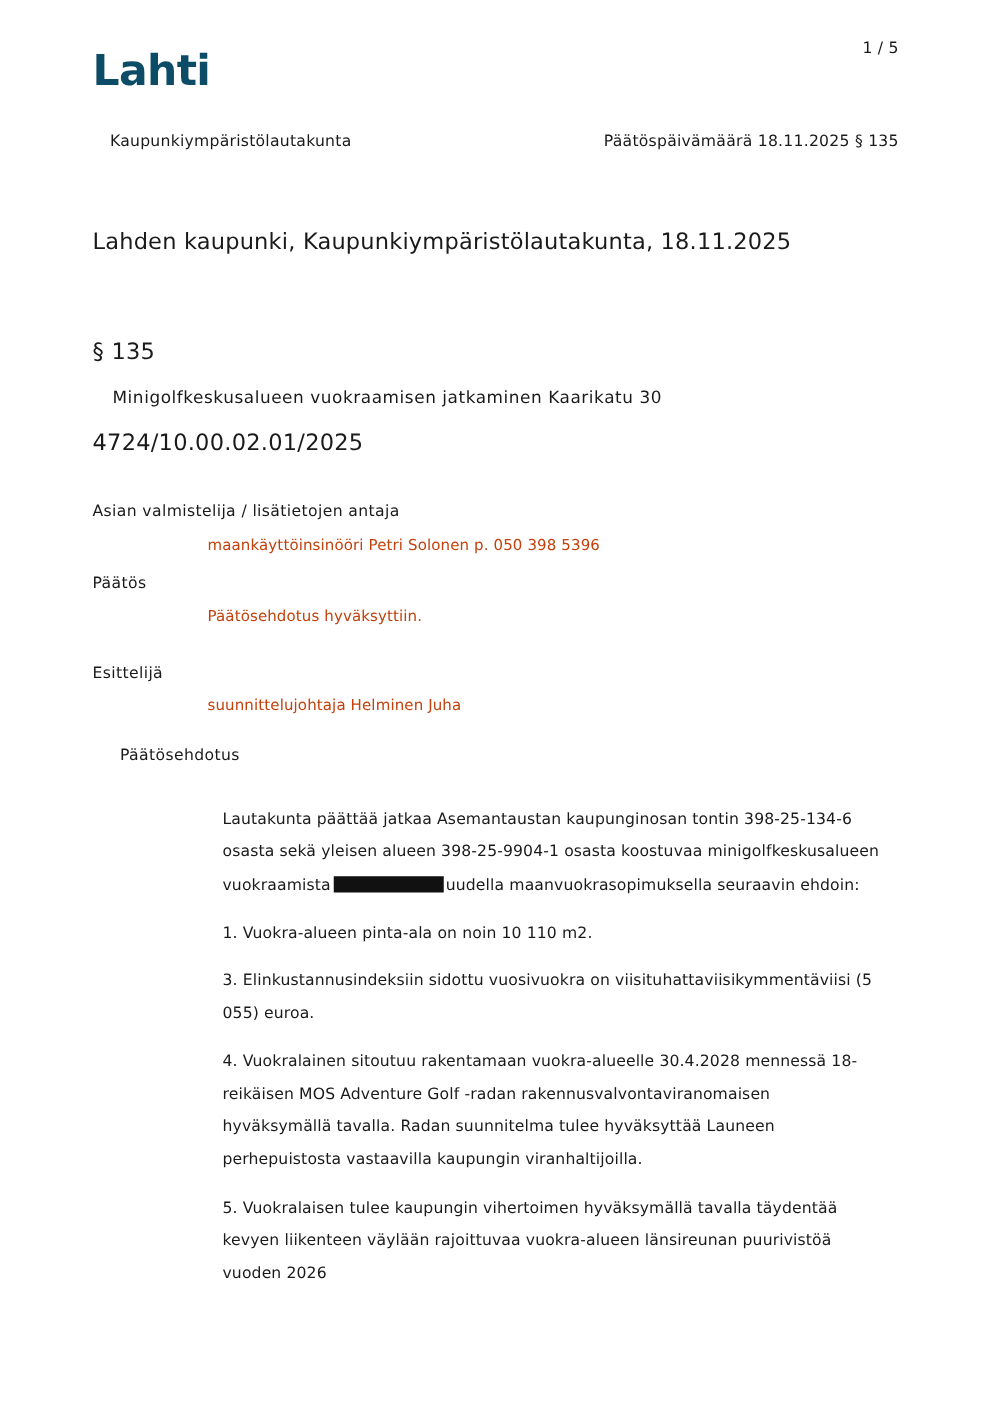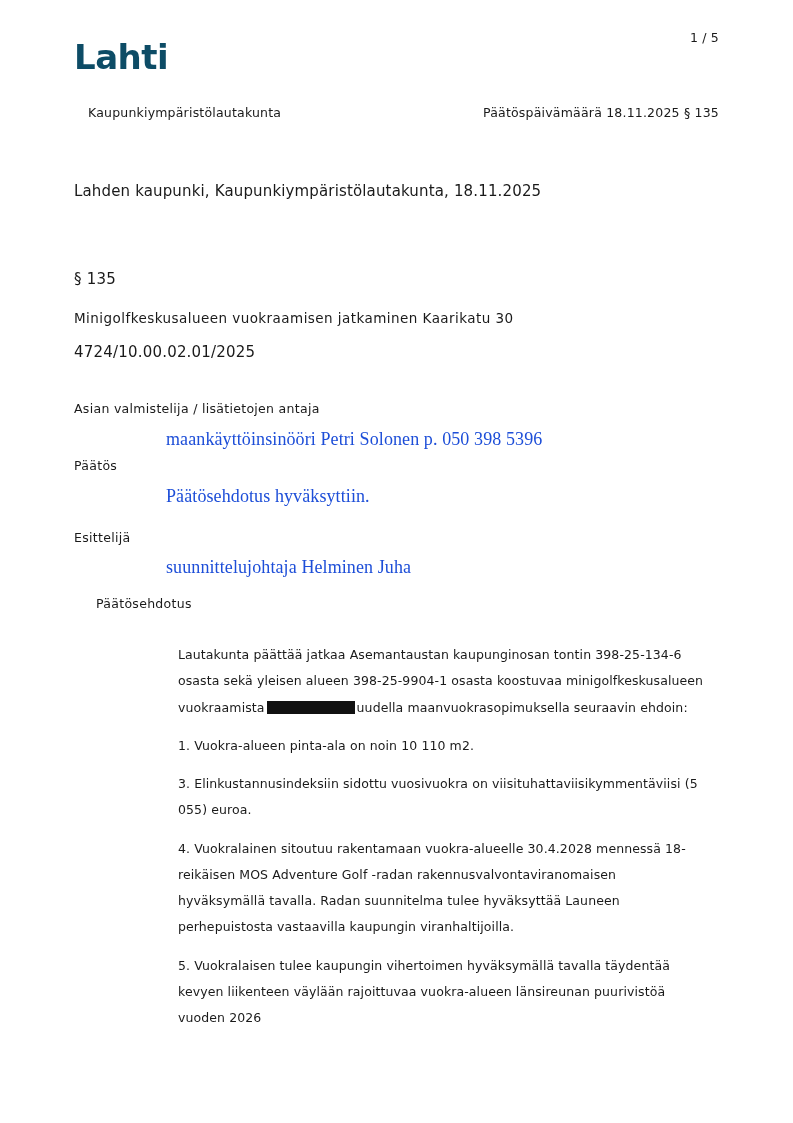--- a/index.html
+++ b/index.html
@@ -54,59 +54,58 @@
     font-size: 12.5px;
     color: #1a1a1a;
     letter-spacing: 0.2px;
   }
   .header-left { white-space: nowrap; }
   .header-right { white-space: nowrap; }
 
   
   .doc-line {
     position: absolute;
-    font-size: 15px;
+    font-size: 18px;
     line-height: 1.55;
     color: #1a1a1a;
     letter-spacing: 0.2px;
   }
   .org-line {
     left: 74px;
     top: 180px;
     letter-spacing: 0.15px;
   }
   .section-symbol {
     left: 74px;
     top: 268px;
   }
   .doc-title {
-    left: 74px;
+    left: 90px;
     top: 308px;
     font-size: 13.5px;
     letter-spacing: 0.45px;
   }
   .doc-ref {
     left: 74px;
     top: 341px;
   }
 
   .label {
     position: absolute;
     left: 74px;
     font-size: 12.5px;
     color: #1a1a1a;
     letter-spacing: 0.3px;
   }
   .value {
     position: absolute;
     left: 166px;
-    font-size: 18px;
-    color: #1d4ed8;
+    font-size: 12px;
+    color: #c2410c;
     letter-spacing: 0.1px;
-    font-family: Liberation Serif, serif;
   }
 
   .lbl-valmistelija { top: 401px; }
   .val-valmistelija { top: 429px; }
   .lbl-paatos       { top: 458px; }
   .val-paatos       { top: 486px; }
   .lbl-esittelija   { top: 530px; }
   .val-esittelija   { top: 557px; }
   .lbl-ehdotus      { top: 596px; margin-left: 22px; }
 

